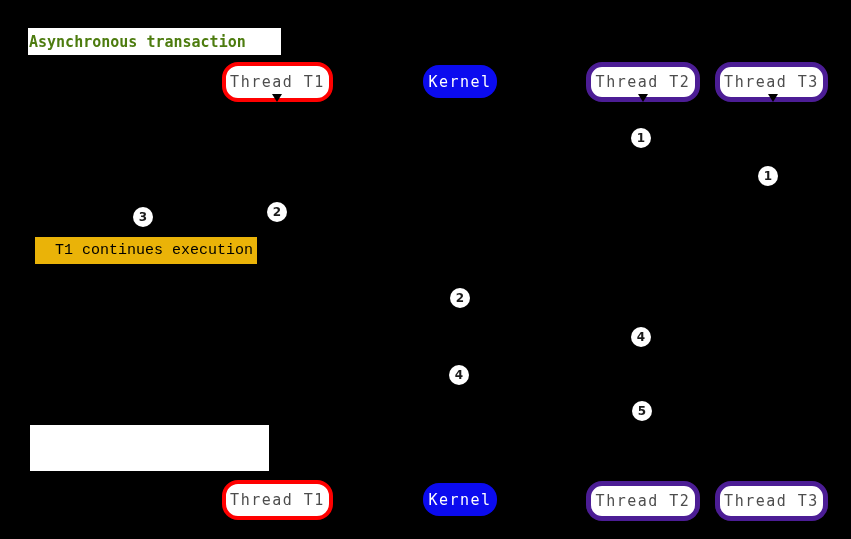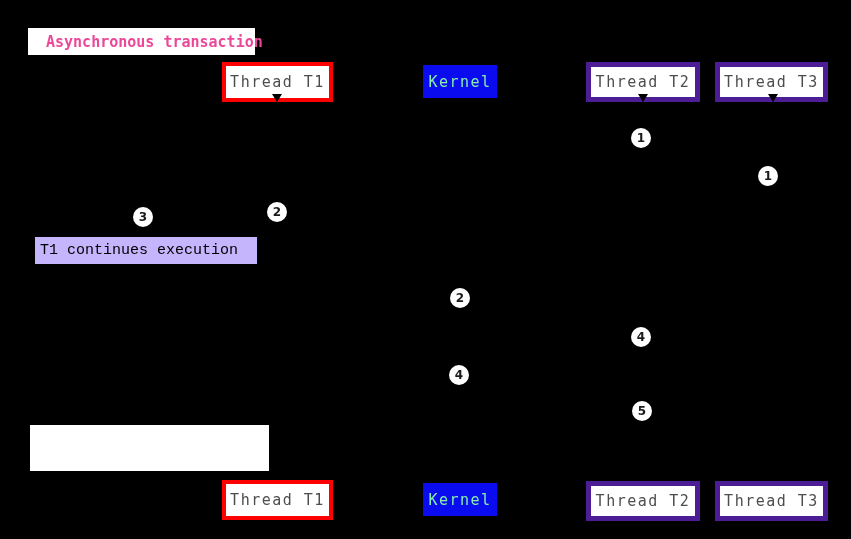--- a/index.html
+++ b/index.html
@@ -12,45 +12,46 @@
     width: 851px;
     height: 539px;
     background: #000000;
     overflow: hidden;
     font-family: "DejaVu Sans Mono", monospace;
   }
   
   .title-box {
     position: absolute;
     left: 28px; top: 28px;
-    width: 227px; height: 27px;
+    width: 253px; height: 27px;
     background: #ffffff;
-    color: #ec4899;
+    color: #4d7c0f;
     font: bold 15px "DejaVu Sans Mono", monospace;
     display: flex; align-items: center;
-    padding-left: 18px;
+    padding-left: 1px;
     box-sizing: border-box;
     white-space: nowrap;
   }
   
   .participant {
     position: absolute;
     box-sizing: border-box;
     background: #ffffff;
     color: #4d4d4d;
     font: 15px "DejaVu Sans Mono", monospace;
     letter-spacing: 1.5px;
     display: flex; align-items: center; justify-content: center;
     white-space: nowrap;
+    border-radius: 16px;
   }
   .p-red  { border: 4px solid #ff0000; }
   .p-blue { border: 5px solid #4c1d95; }
   .p-kernel {
     background: #0b0bef;
-    color: #86efac;
+    color: #ffffff;
     border: none;
   }
   
   .t1-top     { left: 222px; top: 62px; width: 111px; height: 40px; }
   .kernel-top { left: 423px; top: 65px; width: 74px;  height: 33px; }
   .t2-top     { left: 586px; top: 62px; width: 114px; height: 40px; }
   .t3-top     { left: 715px; top: 62px; width: 113px; height: 40px; }
   
   .t1-bot     { left: 222px; top: 480px; width: 111px; height: 40px; }
   .kernel-bot { left: 423px; top: 483px; width: 74px;  height: 33px; }
@@ -66,25 +67,25 @@
     color: #1a1a1a;
     font: bold 12px "DejaVu Sans", sans-serif;
     display: flex; align-items: center; justify-content: center;
     line-height: 1;
   }
   
   .note-box {
     position: absolute;
     left: 35px; top: 237px;
     width: 222px; height: 27px;
-    background: #c4b5fd;
+    background: #eab308;
     color: #000000;
     font: 15px "Liberation Mono", monospace;
     display: flex; align-items: center;
-    padding-left: 5px;
+    padding-left: 20px;
     box-sizing: border-box;
     white-space: nowrap;
   }
   .blank-box {
     position: absolute;
     left: 30px; top: 425px;
     width: 239px; height: 46px;
     background: #ffffff;
   }
   

